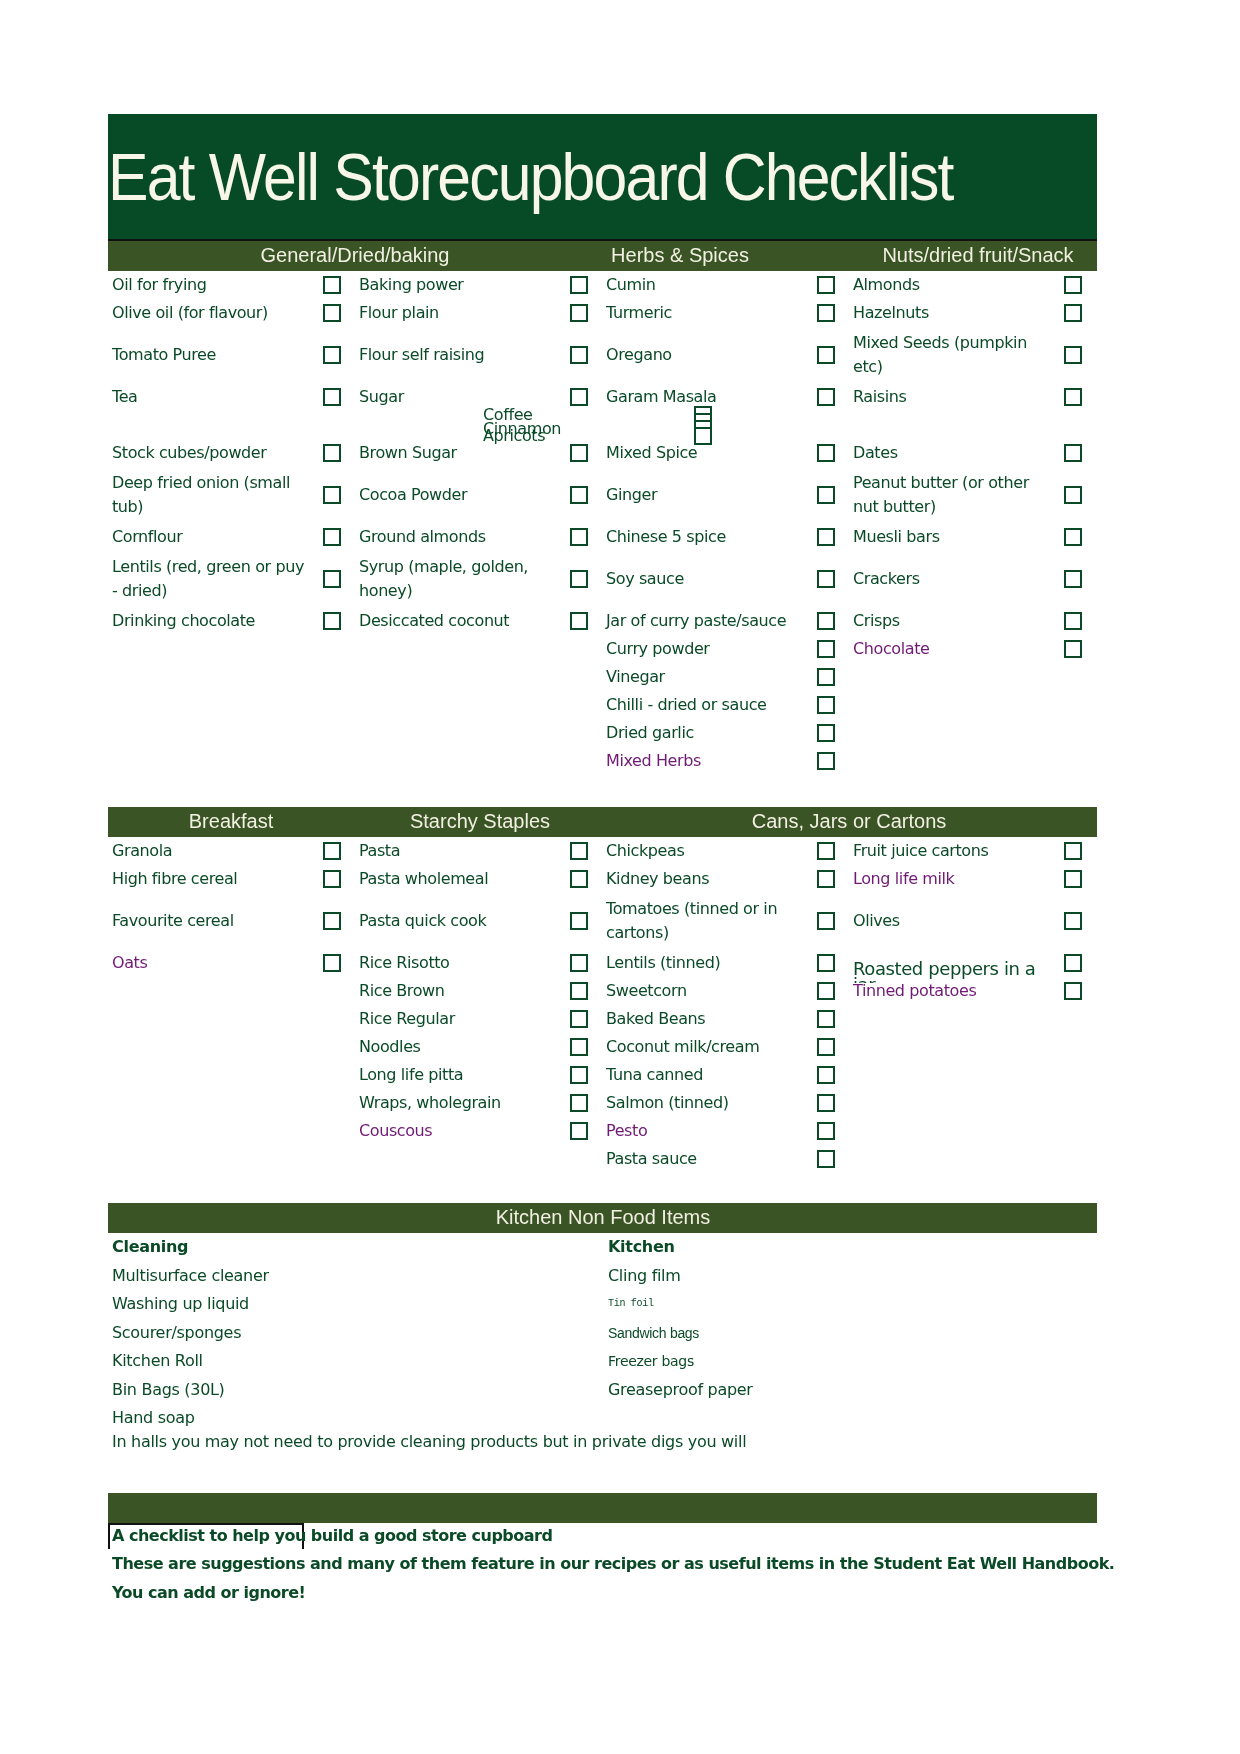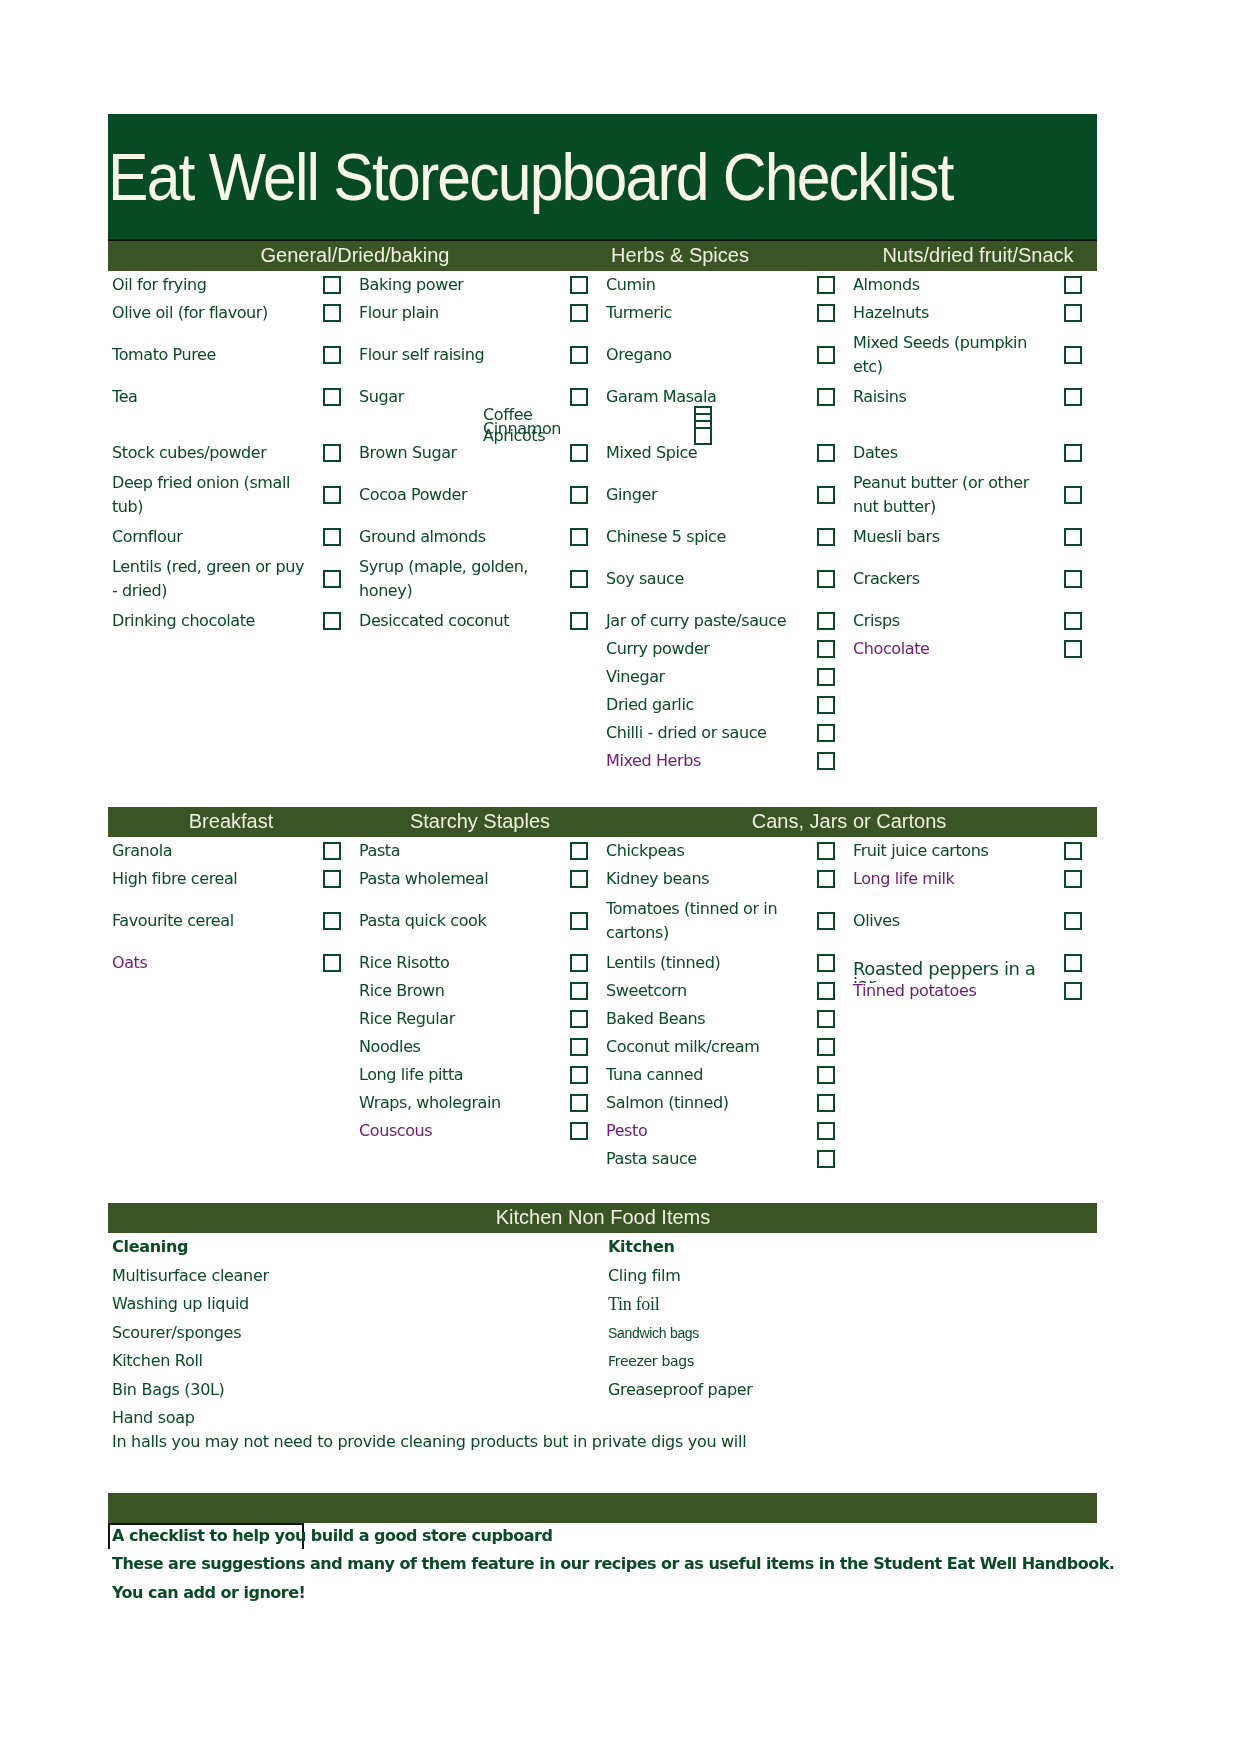--- a/index.html
+++ b/index.html
@@ -239,30 +239,30 @@
         <div class="cell">
           <span class="lbl">Vinegar</span>
           <span class="cb"></span>
         </div>
         <div class="cell"></div>
       </div>
       <div class="row" style="height: 28px;">
         <div class="cell"></div>
         <div class="cell"></div>
         <div class="cell">
+          <span class="lbl">Chilli - dried or sauce</span>
+          <span class="cb"></span>
+        </div>
+        <div class="cell"></div>
+      </div>
+      <div class="row" style="height: 28px;">
+        <div class="cell"></div>
+        <div class="cell"></div>
+        <div class="cell">
           <span class="lbl">Dried garlic</span>
-          <span class="cb"></span>
-        </div>
-        <div class="cell"></div>
-      </div>
-      <div class="row" style="height: 28px;">
-        <div class="cell"></div>
-        <div class="cell"></div>
-        <div class="cell">
-          <span class="lbl">Chilli - dried or sauce</span>
           <span class="cb"></span>
         </div>
         <div class="cell"></div>
       </div>
       <div class="row" style="height: 28px;">
         <div class="cell"></div>
         <div class="cell"></div>
         <div class="cell">
           <span class="lbl olive">Mixed Herbs</span>
           <span class="cb"></span>
@@ -448,21 +448,21 @@
       <div>Multisurface cleaner</div>
       <div>Washing up liquid</div>
       <div>Scourer/sponges</div>
       <div>Kitchen Roll</div>
       <div>Bin Bags (30L)</div>
       <div>Hand soap</div>
     </div>
     <div class="kitchen-col" style="left:500px; top:0;">
       <div class="bold">Kitchen</div>
       <div>Cling film</div>
-      <div style="font-size:18px;font-family:Liberation Serif, serif;">Tin foil</div>
+      <div style="font-size:10px;font-family:Liberation Mono, monospace;">Tin foil</div>
       <div style="font-size:14px;font-family:'Liberation Sans',sans-serif;">Sandwich bags</div>
       <div style="font-size:14px;">Freezer bags</div>
       <div>Greaseproof paper</div>
     </div>
     <div class="note" style="top:199px;">In halls you may not need to provide cleaning products but in private digs you will</div>
   </div>
 
   <div style="position:relative; height:200px;">
     <div class="footer-bar" style="top:0;"></div>
     <div class="sel-box" style="top:30px; border-top:2px solid #111;"></div>

